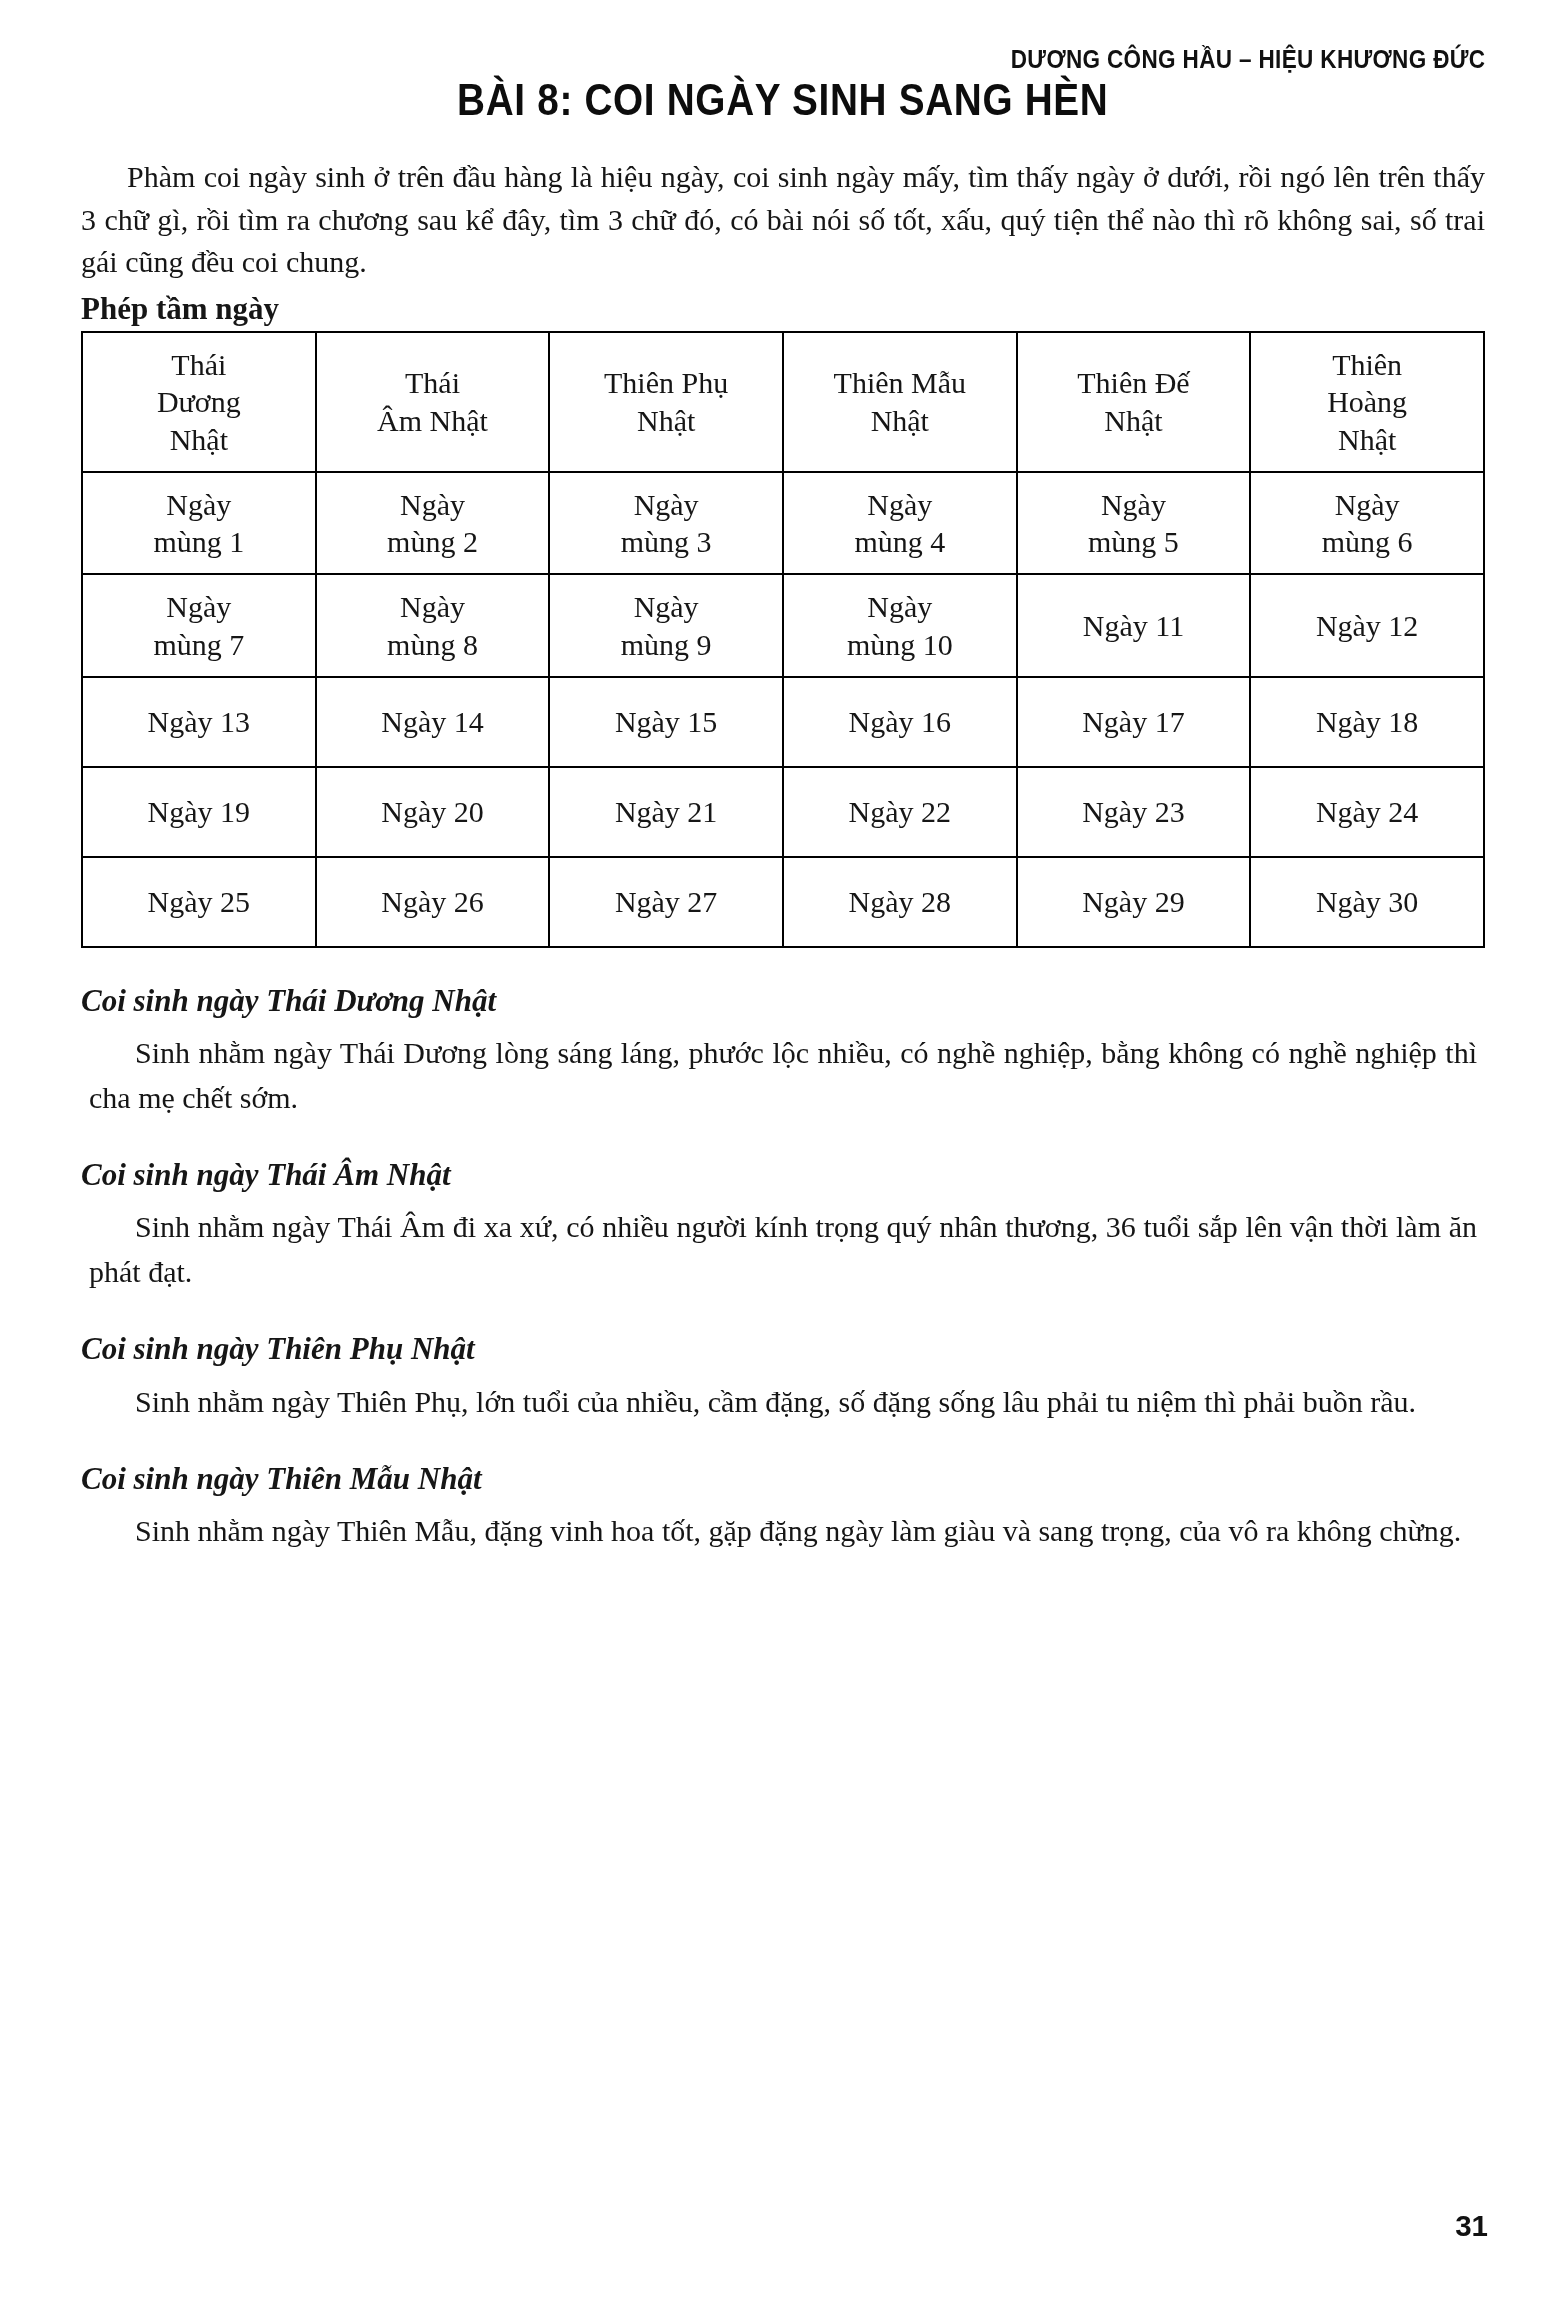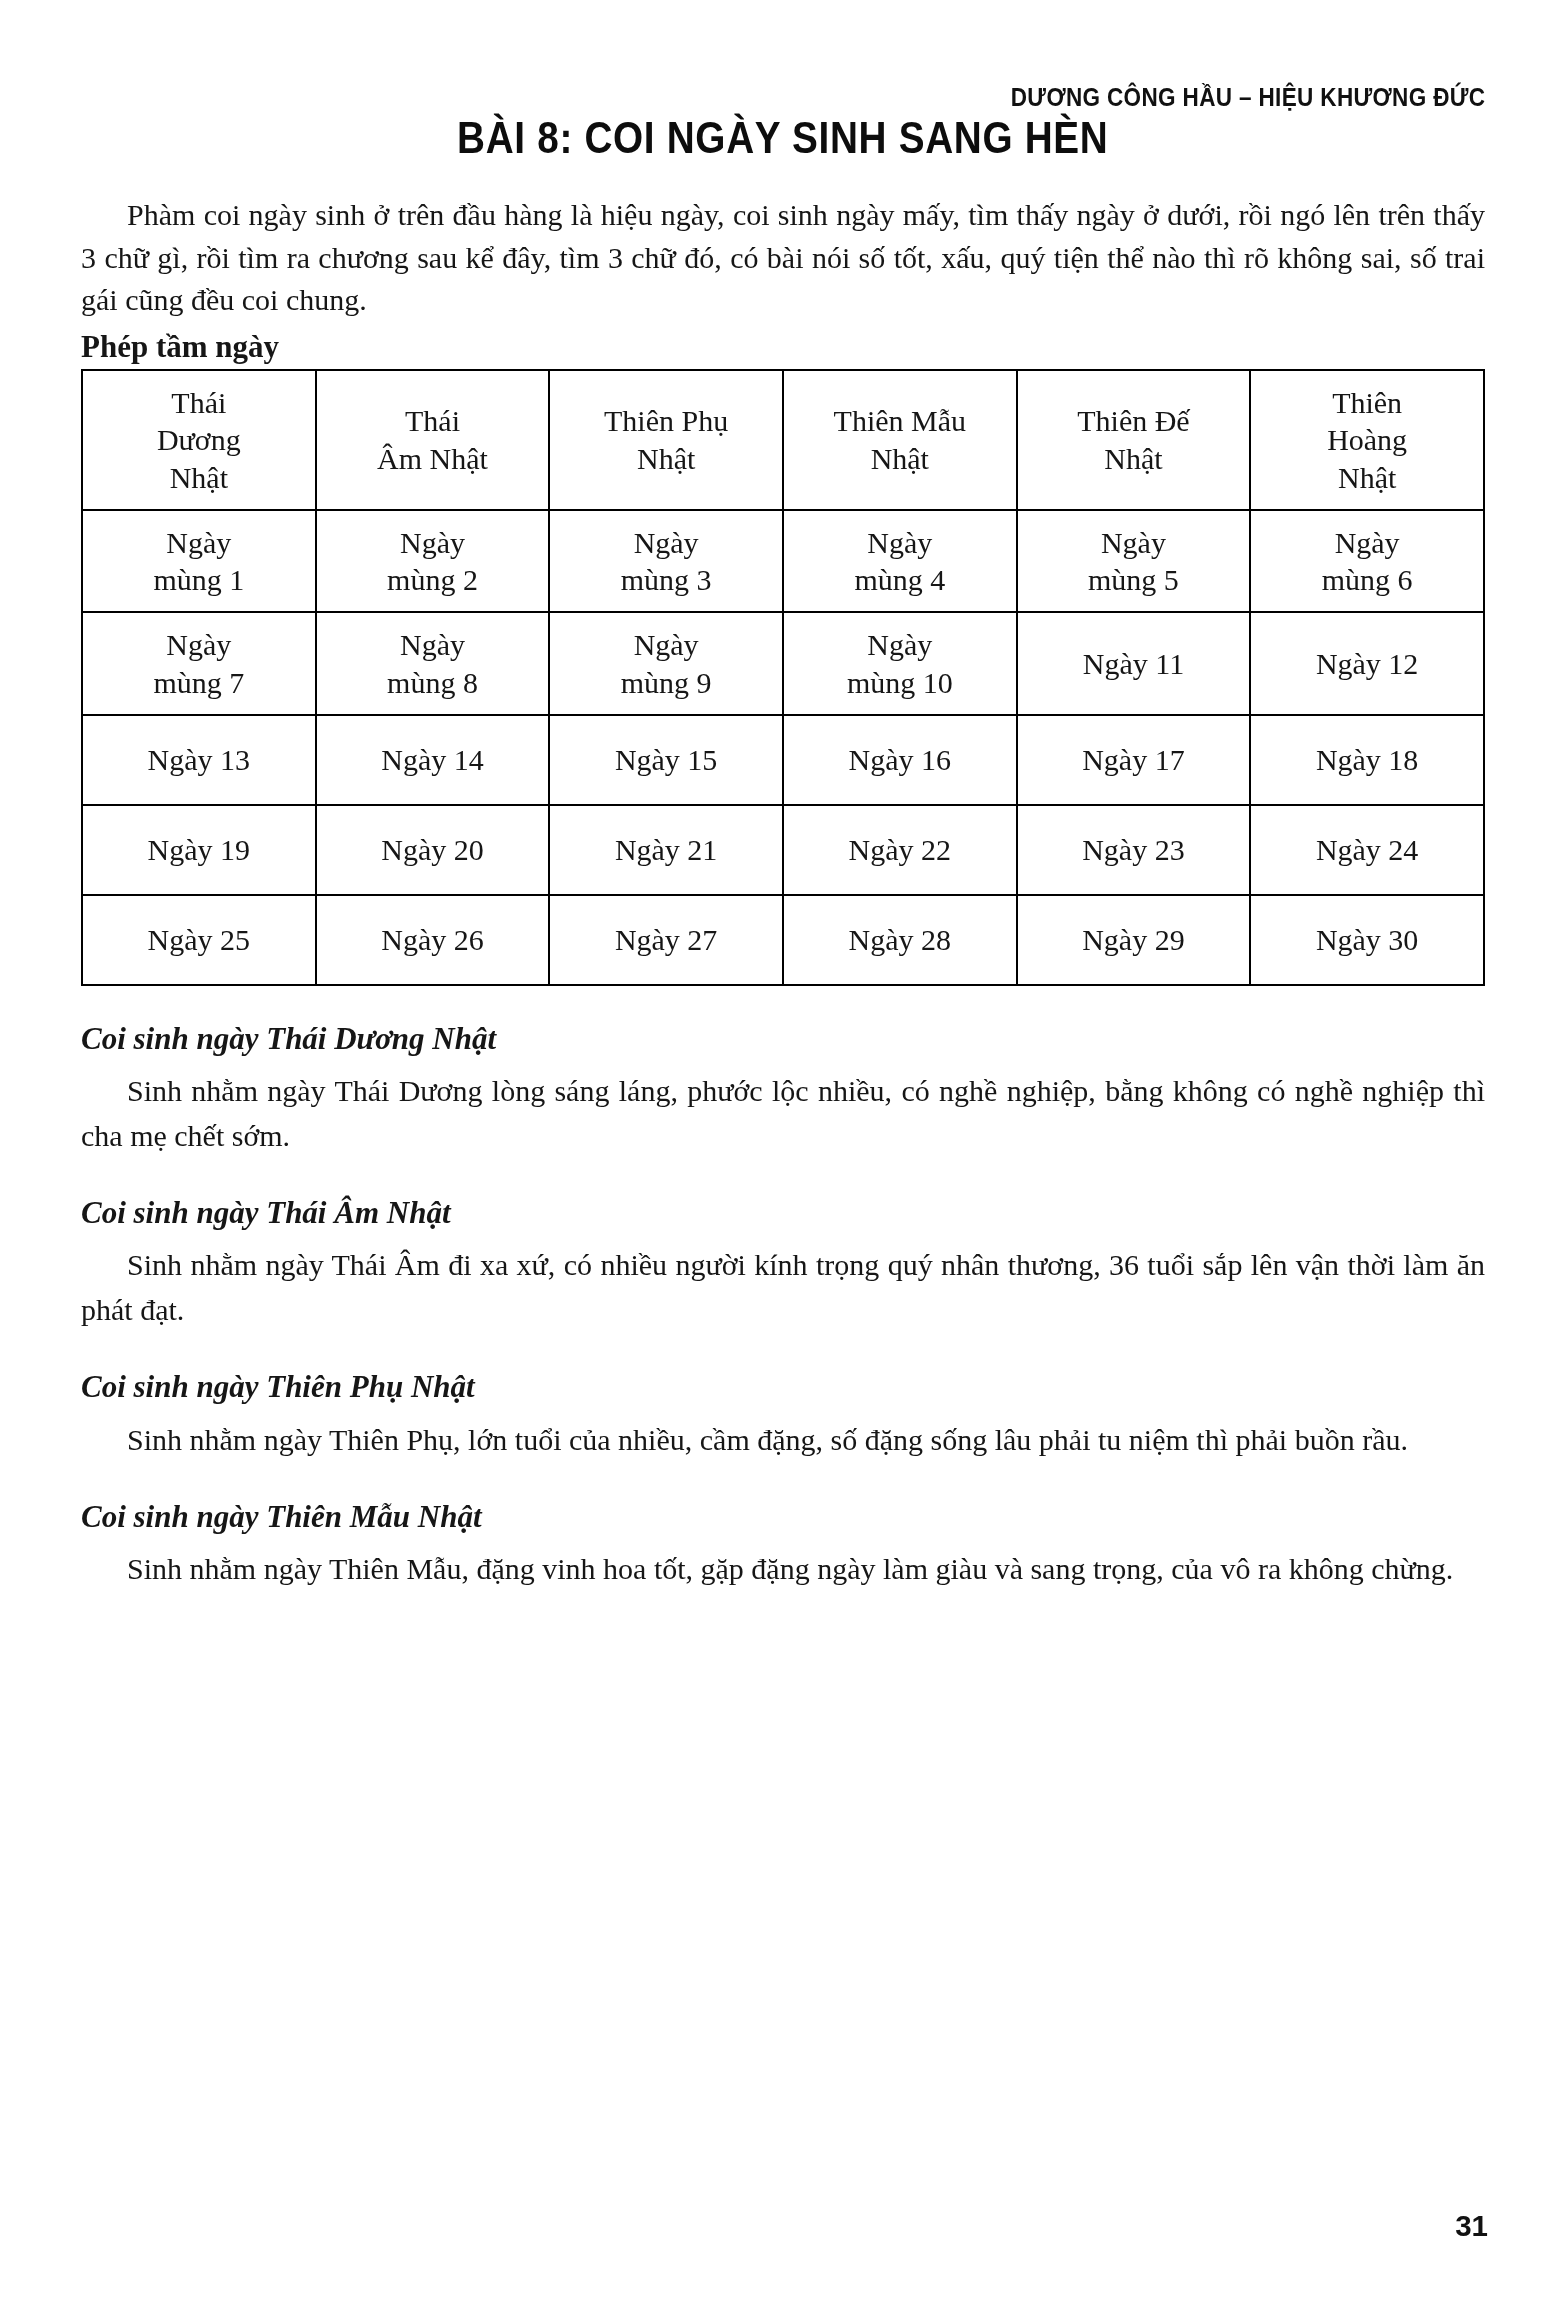--- a/index.html
+++ b/index.html
@@ -7,21 +7,21 @@
   body {
     width: 1565px;
     height: 2319px;
     background: #ffffff;
     color: #161616;
     font-family: "Liberation Serif", serif;
     position: relative;
     overflow: hidden;
   }
   .content {
-    padding: 83px 80px 0 81px;
+    padding: 45px 80px 0 81px;
   }
   .running-header {
     text-align: right;
     font-family: "Liberation Sans", sans-serif;
     font-weight: bold;
     font-size: 25px;
     color: #111;
   }
   .running-header .squeeze {
     display: inline-block;
@@ -74,21 +74,21 @@
   }
   .sections { margin-top: 35px; }
   .section-heading {
     font-weight: bold;
     font-style: italic;
     font-size: 31px;
     margin: 37px 0 11.2px 0;
   }
   .section-heading:first-child { margin-top: 29px; }
   .section-body {
-    margin: 0;
+    margin: 8px;
     font-size: 30px;
     line-height: 1.5;
     text-align: justify;
     text-indent: 46px;
   }
   .page-number {
     position: absolute;
     right: 77px;
     bottom: 76px;
     font-family: "Liberation Sans", sans-serif;

